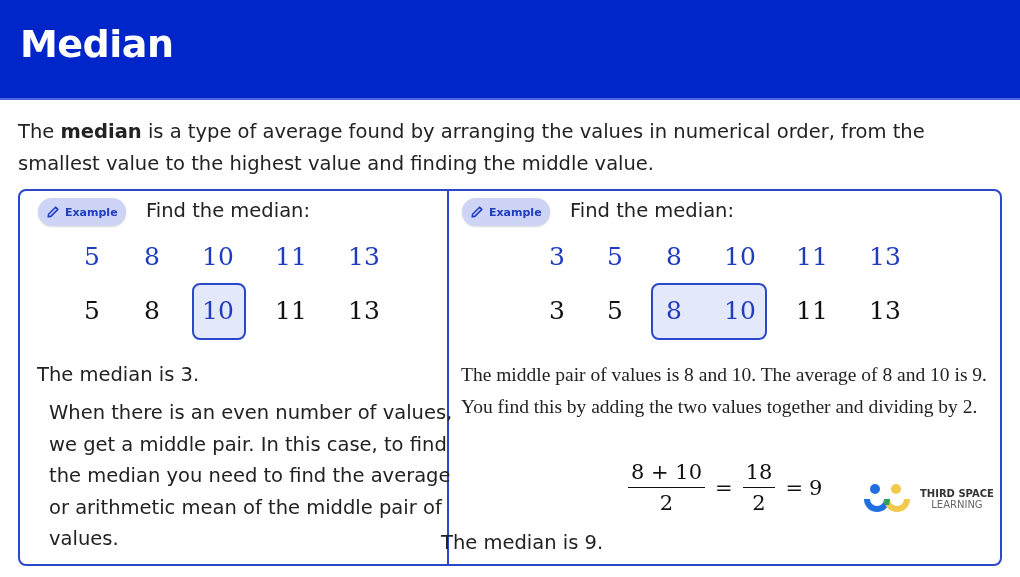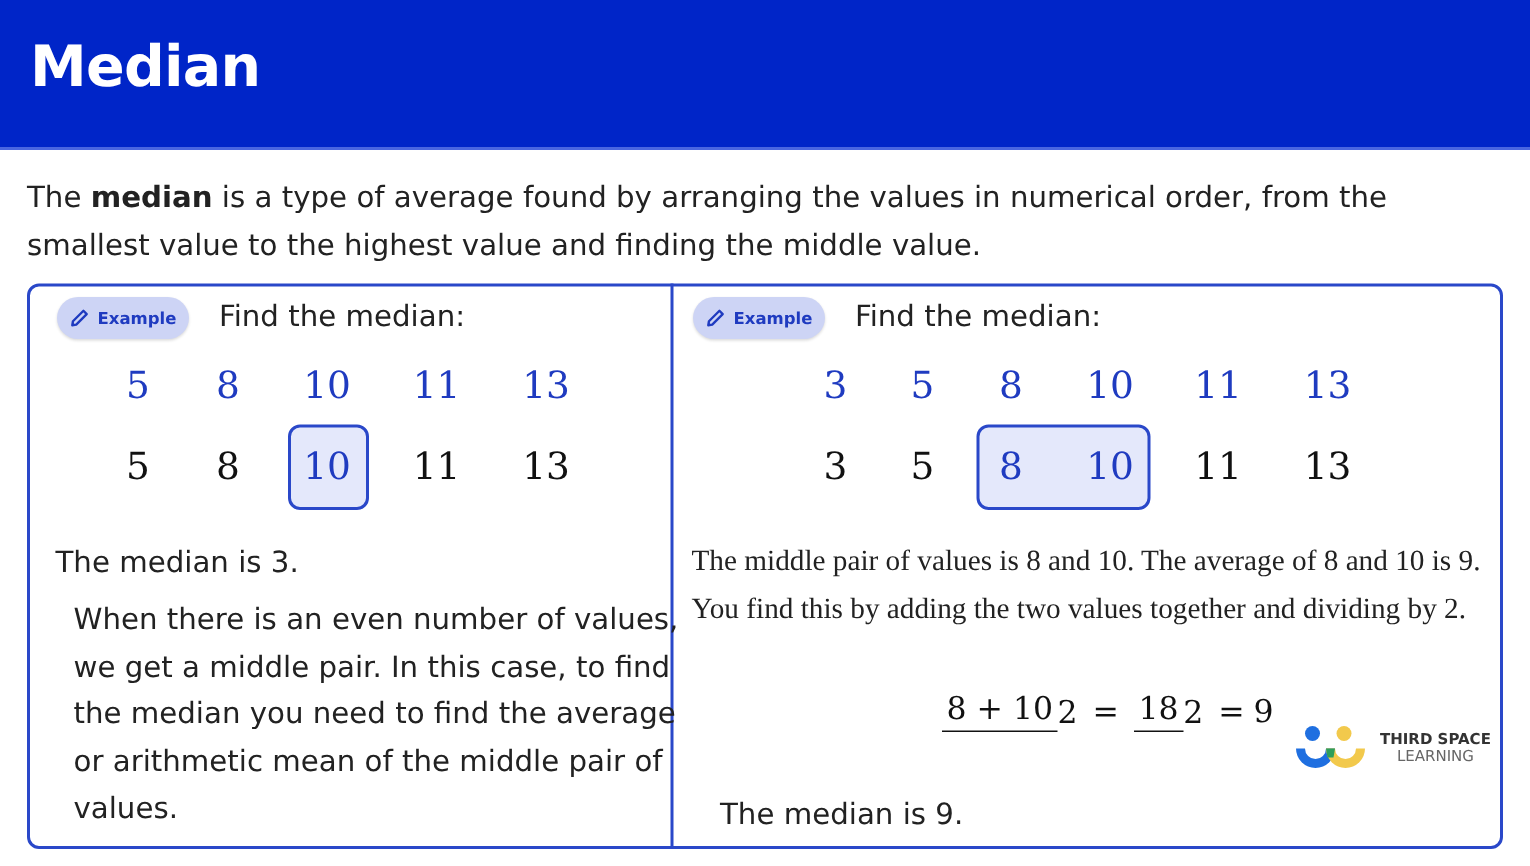--- a/index.html
+++ b/index.html
@@ -12,21 +12,21 @@
   .divider { position: absolute; left: 447px; top: 189px; width: 2px; height: 377px; background: #2a48c9; }
   .badge { position: absolute; height: 28px; padding: 0 8px 0 8px; border-radius: 14px; background: #cdd4f5; color: #1f3bc0; font-size: 11px; font-weight: bold; display: flex; align-items: center; gap: 5px; box-shadow: 0 1px 2px rgba(0,0,0,0.15); }
   .badge svg { width: 14px; height: 14px; }
   .prompt { position: absolute; font-size: 19.5px; color: #222; }
   .num { position: absolute; font-family: "DejaVu Serif", serif; font-size: 25px; width: 60px; text-align: center; }
   .blue { color: #1f3bc0; }
   .black { color: #111; }
   .hl { position: absolute; border: 2px solid #2a48c9; border-radius: 8px; background: #e4e8fb; }
   .para { position: absolute; font-size: 19.5px; line-height: 31.5px; color: #222; }
   .frac { position: absolute; font-family: "DejaVu Serif", serif; font-size: 21px; color: #111; display: flex; align-items: center; }
-  .fr { display: inline-flex; flex-direction: row; align-items: center; margin: 0 4px; }
+  .fr { display: inline-flex; flex-direction: column; align-items: center; margin: 0 4px; }
   .fr .n { padding: 0 3px 3px 3px; border-bottom: 1.5px solid #111; line-height: 24px; }
   .fr .d { line-height: 26px; padding-top: 2px; }
   .op { margin: 0 6px; }
   .logo { position: absolute; left: 862px; top: 483px; display: flex; align-items: center; gap: 8px; }
   .logo-text { font-size: 10px; line-height: 11px; text-align: center; }
   .logo-text .t1 { font-weight: bold; color: #333; }
   .logo-text .t2 { color: #666; }
 </style>
 </head>
 <body>
@@ -96,21 +96,21 @@
   </span>
   <span class="op">=</span>
   <span class="fr">
     <span class="n">18</span>
     <span class="d">2</span>
   </span>
   <span class="op">=</span>
   <span>9</span>
 </div>
 
-<p class="para" style="left:480px; top:527px; width:300px;">The median is 9.</p>
+<p class="para" style="left:441px; top:527px; width:300px;">The median is 9.</p>
 
 <div class="logo">
   <svg width="50" height="32" viewBox="0 0 50 32">
     <circle cx="13" cy="6" r="5" fill="#1f6fe0"></circle>
     <circle cx="34" cy="6" r="5" fill="#f2c94c"></circle>
     <path d="M2 16 A 13 13 0 0 0 28 16 L 22 16 A 7 7 0 0 1 8 16 Z" fill="#1f6fe0"></path>
     <path d="M22 16 A 13 13 0 0 0 48 16 L 42 16 A 7 7 0 0 1 28 16 Z" fill="#f2c94c"></path>
     <path d="M22 16 L 28 16 L 27 22 L 23 22 Z" fill="#2e9e5b"></path>
   </svg>
   <div class="logo-text">

